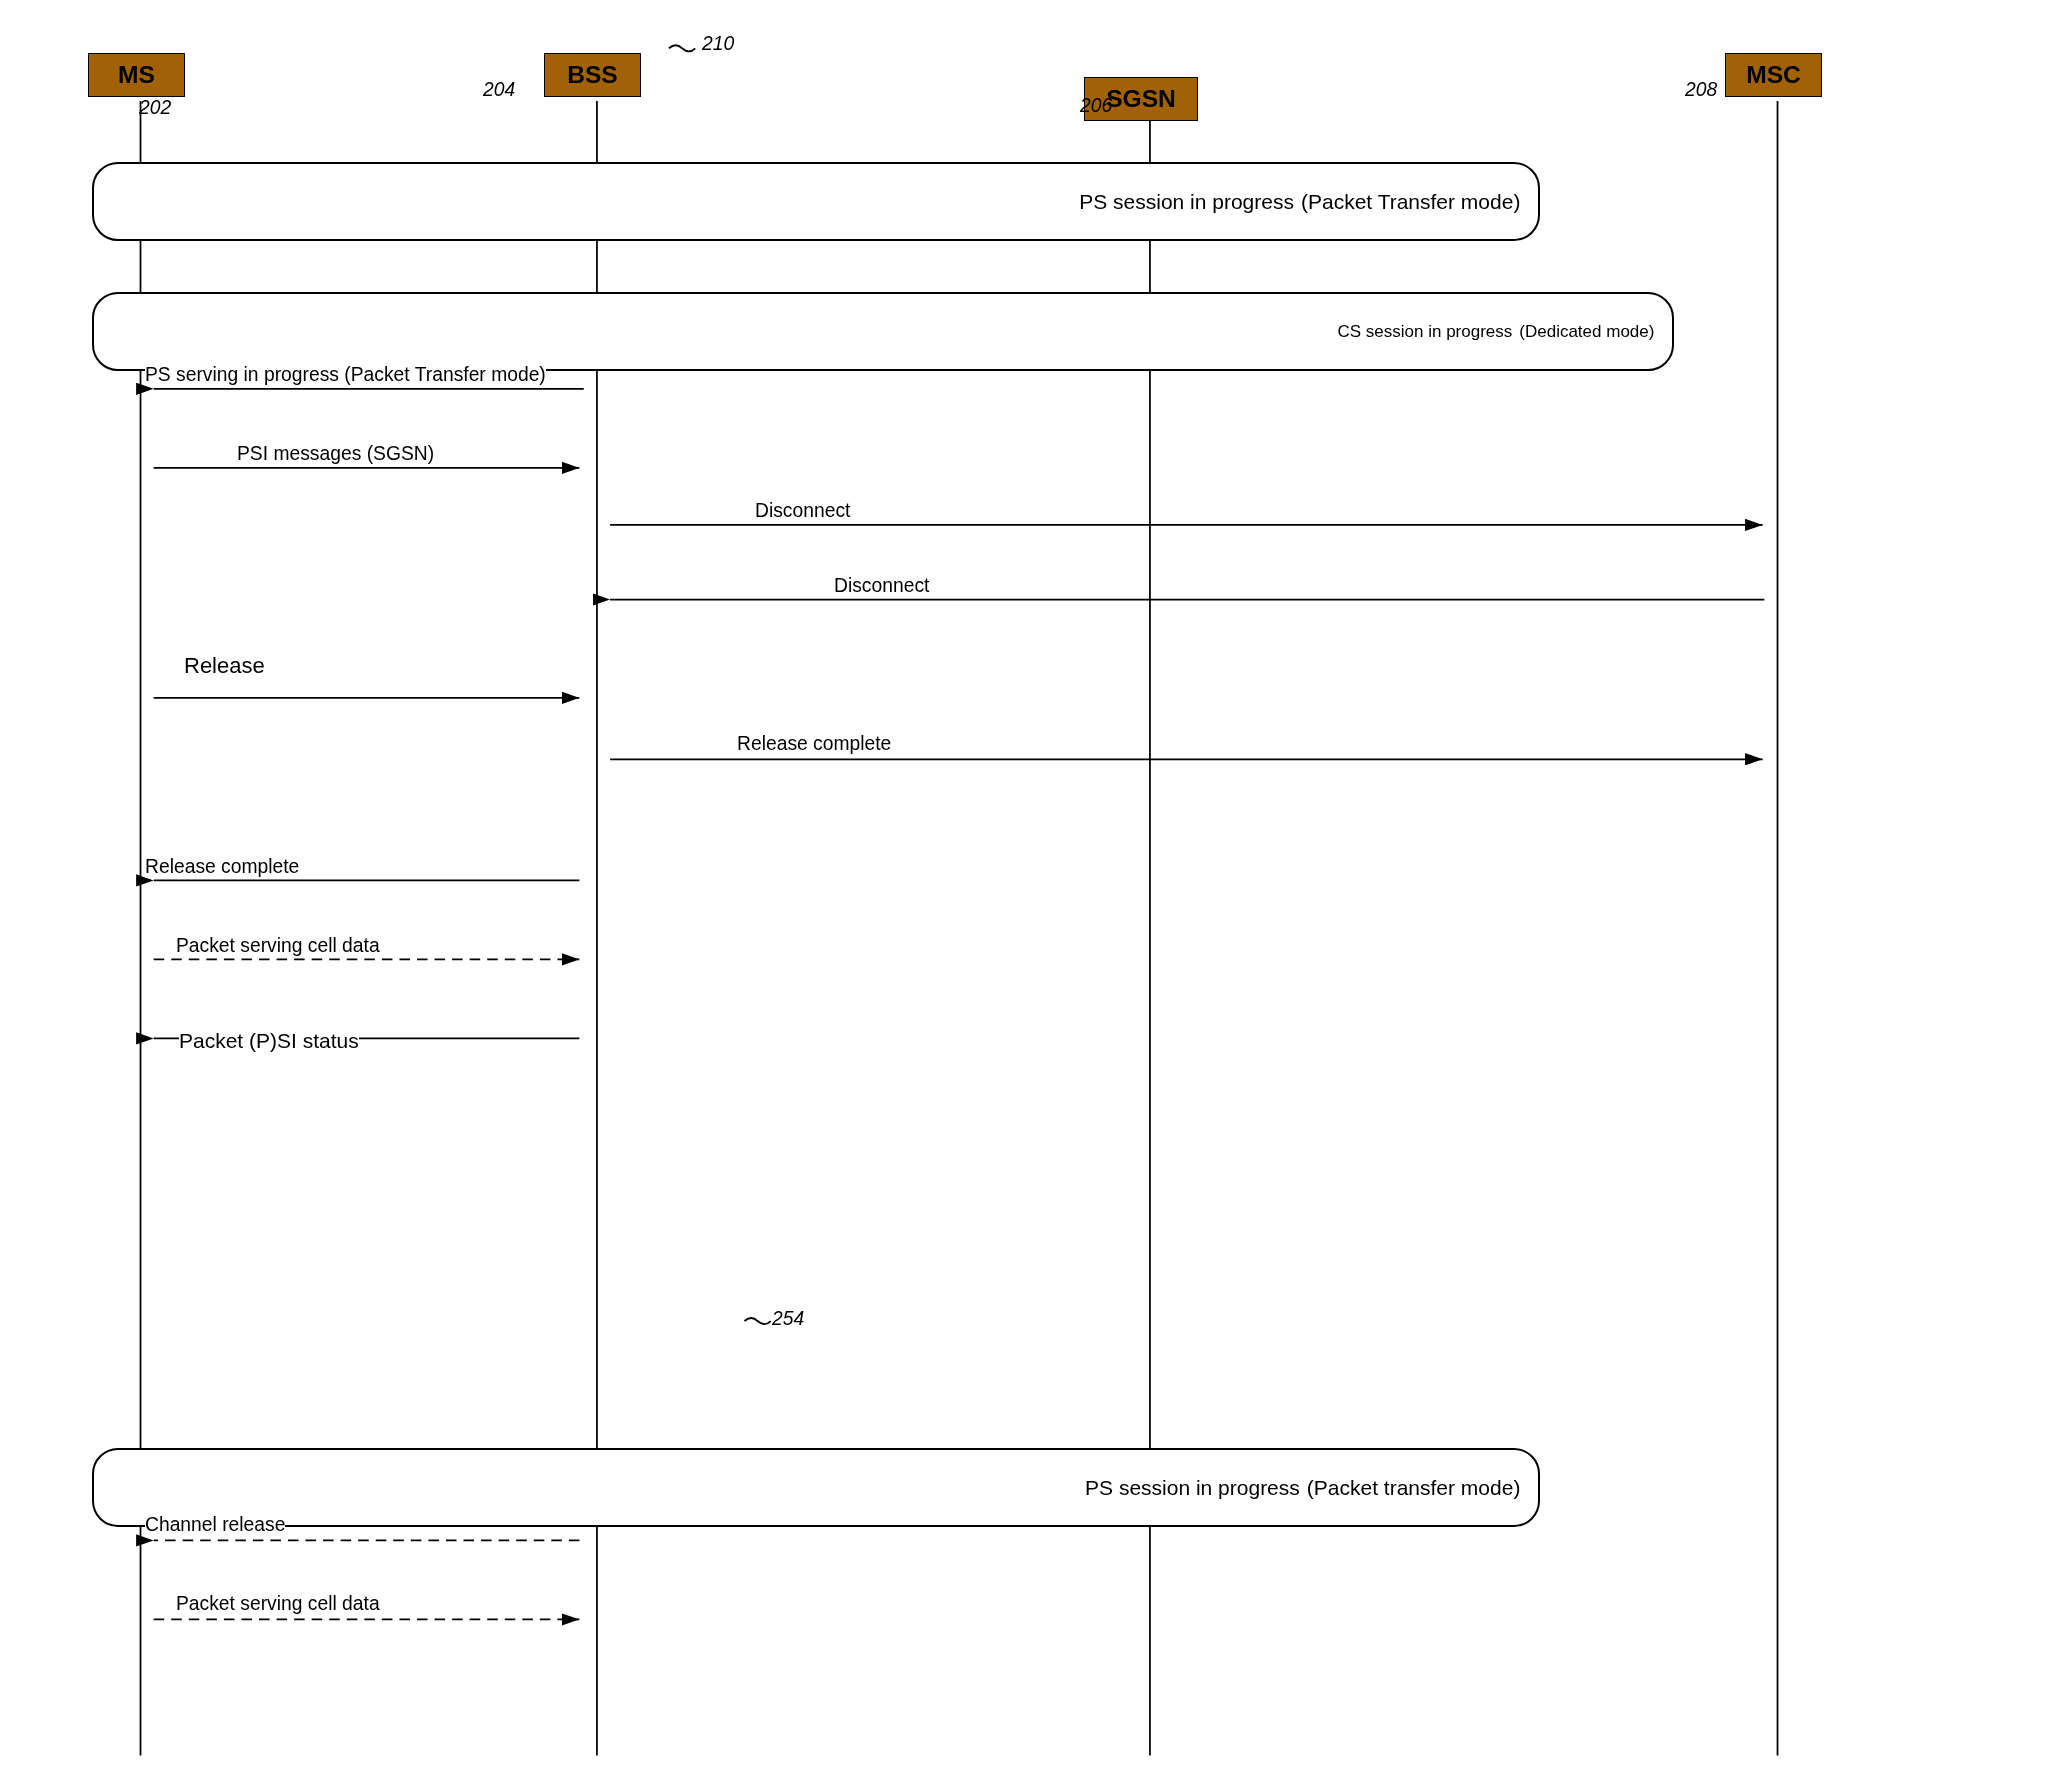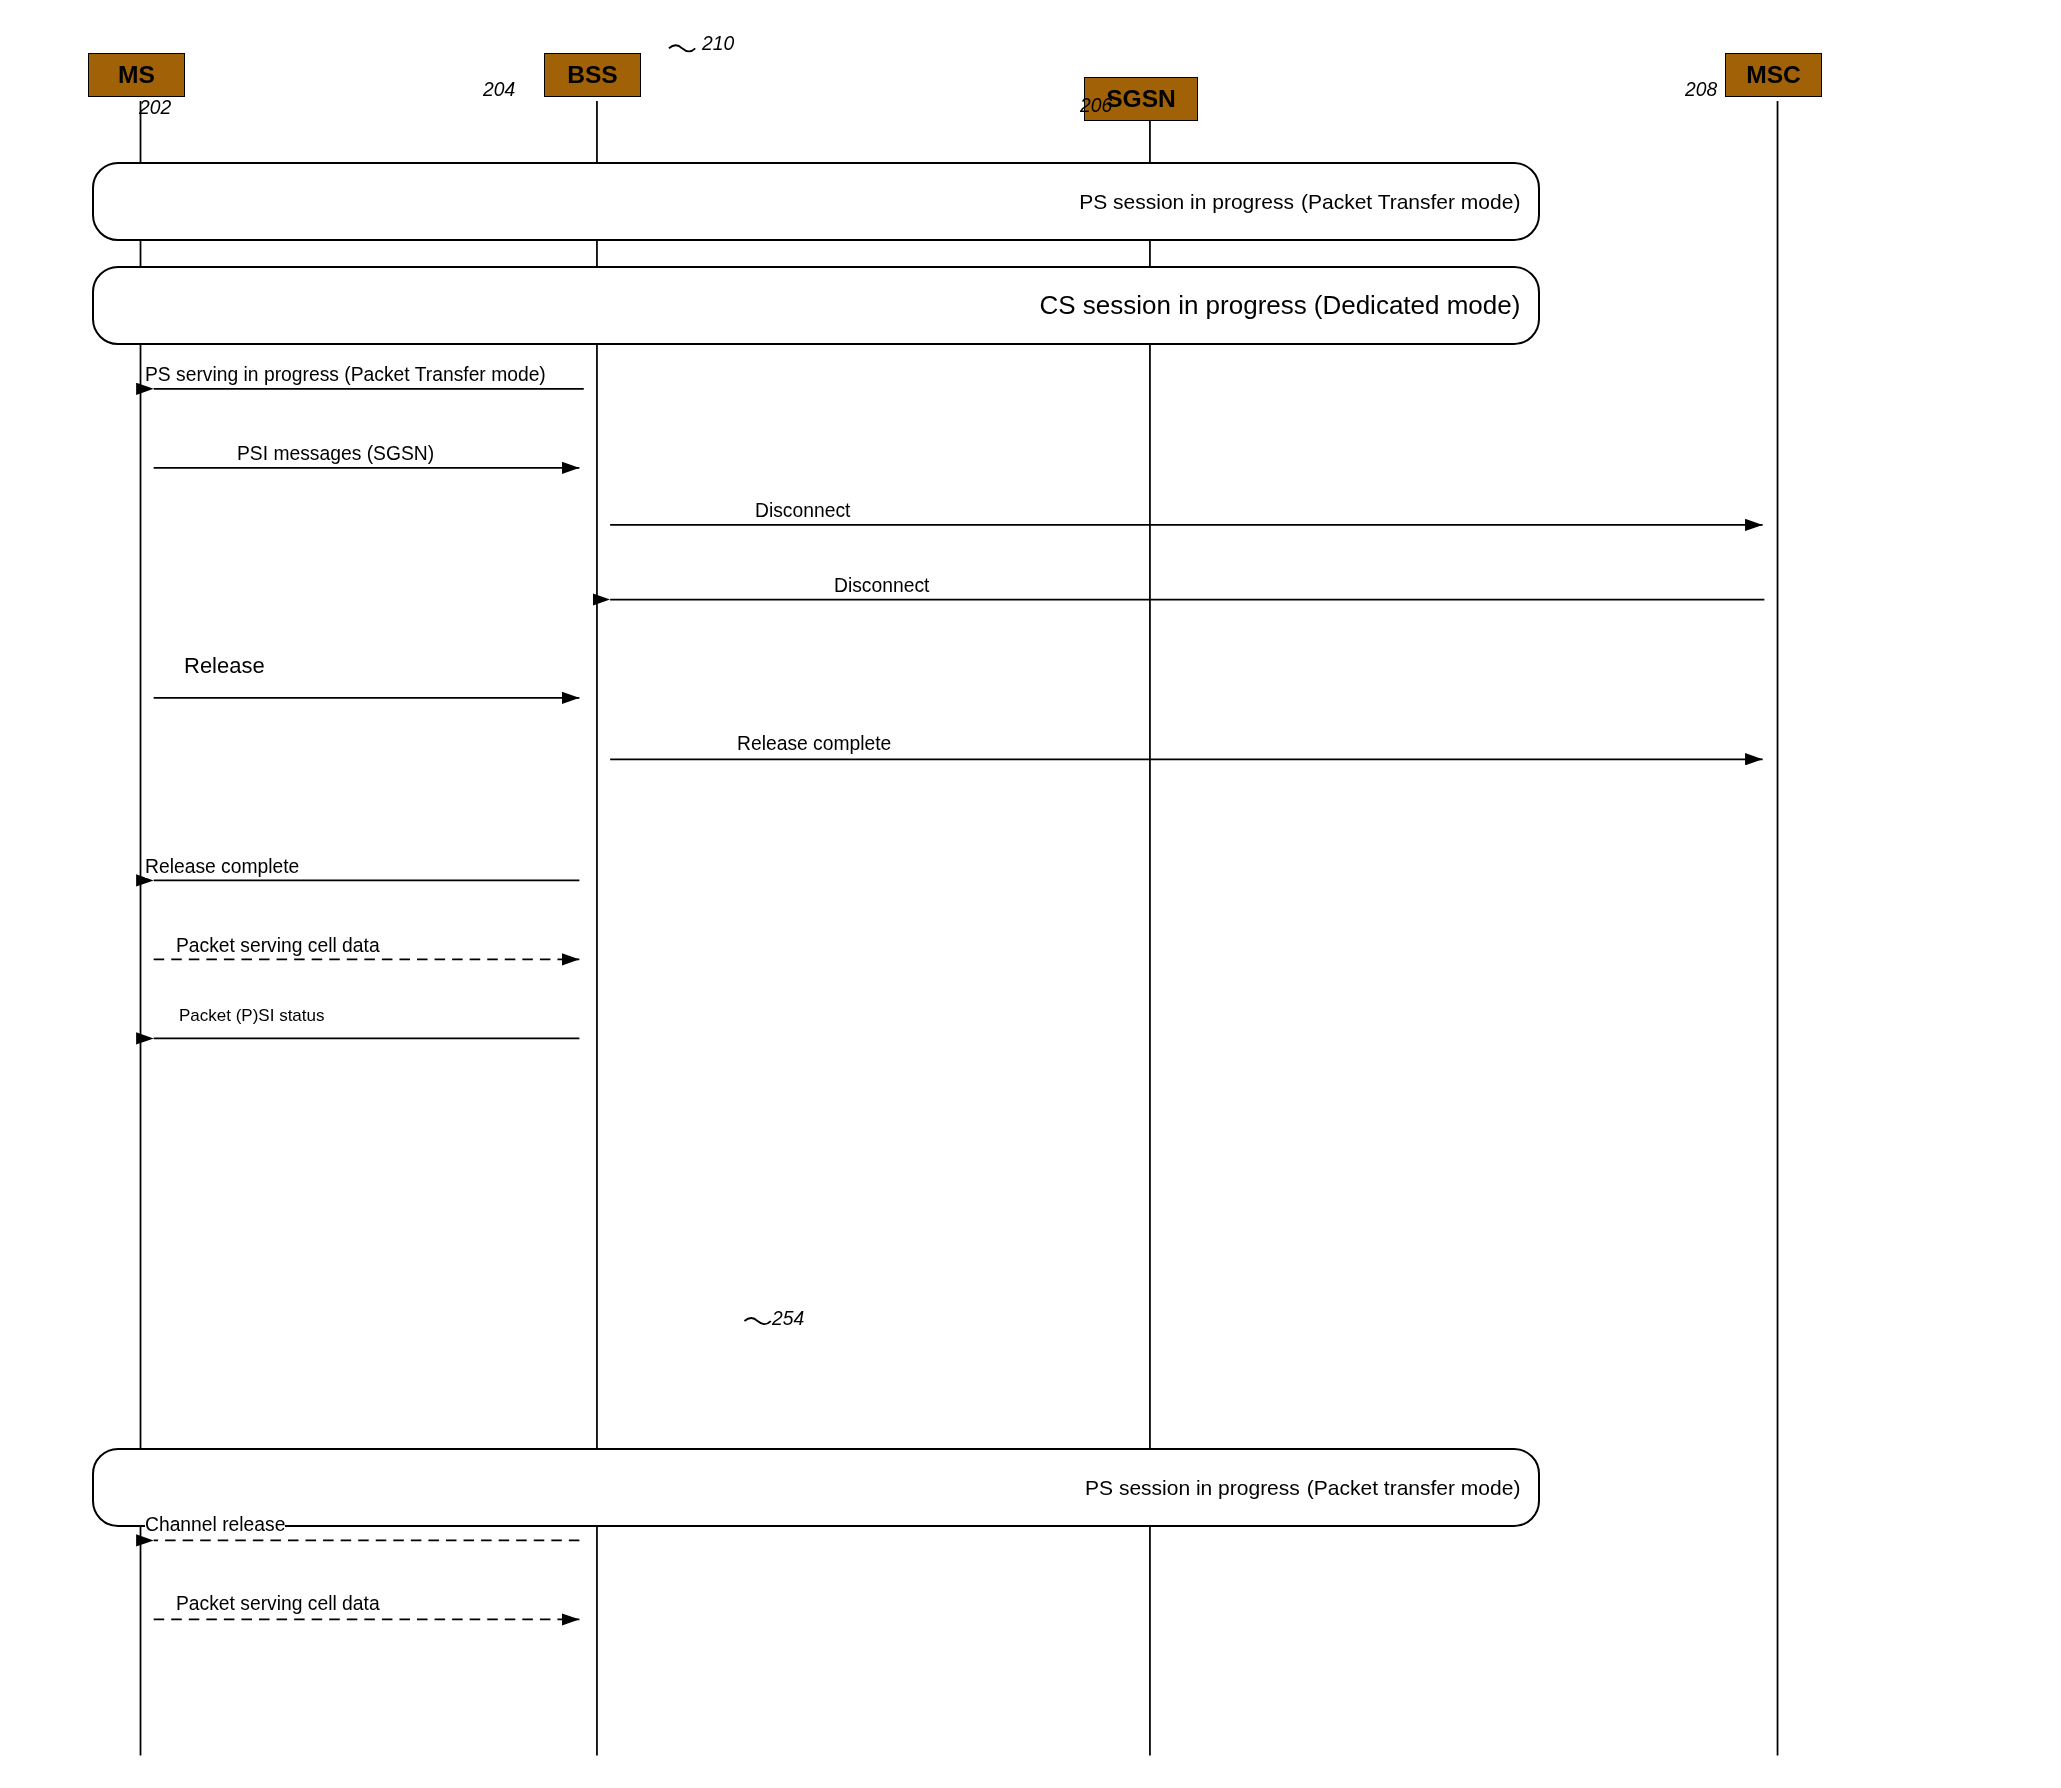--- a/index.html
+++ b/index.html
@@ -150,21 +150,21 @@
 
   <div class="refnum" style="left:702px; top:33px;">210</div>
   <div class="refnum" style="left:1216px; top:189px;">212</div>
   <div class="refnum" style="left:772px; top:1308px;">254</div>
 
   <div class="session-box" style="left:92px; top:162px; width:1448px; height:79px; font-size:21px;">
     <span>PS session in progress</span>
     <span style="margin-left:7px;">(Packet Transfer mode)</span>
   </div>
 
-  <div class="session-box" style="left:92px; top:266px; width:1448px; height:79px; font-size:26px;">
+  <div class="session-box" style="left:92px; top:292px; width:1582px; height:79px; font-size:17px;">
     <span>CS session in progress</span>
     <span style="margin-left:7px;">(Dedicated mode)</span>
   </div>
 
   <div class="session-box" style="left:92px; top:1448px; width:1448px; height:79px; font-size:21px;">
     <span>PS session in progress</span>
     <span style="margin-left:7px;">(Packet transfer mode)</span>
   </div>
 
   <div class="label" style="left:145px; top:364px; font-size:19.3px;">PS serving in progress (Packet Transfer mode)</div>
@@ -176,20 +176,20 @@
   <div class="label" style="left:834px; top:575px; font-size:19.3px;">Disconnect</div>
 
   <div class="label" style="left:184px; top:653px; font-size:22px;">Release</div>
 
   <div class="label" style="left:737px; top:733px; font-size:19.3px;">Release complete</div>
 
   <div class="label" style="left:145px; top:856px; font-size:19.3px;">Release complete</div>
 
   <div class="label" style="left:176px; top:935px; font-size:19.3px;">Packet serving cell data</div>
 
-  <div class="label" style="left:179px; top:1006px; font-size:17px;">Packet (P)SI status</div>
+  <div class="label" style="left:179px; top:1029px; font-size:21px;">Packet (P)SI status</div>
 
   <div class="label" style="left:145px; top:1514px; font-size:19.3px;">Channel release</div>
 
   <div class="label" style="left:176px; top:1593px; font-size:19.3px;">Packet serving cell data</div>
 
 </div>
 
 
 </body></html>

